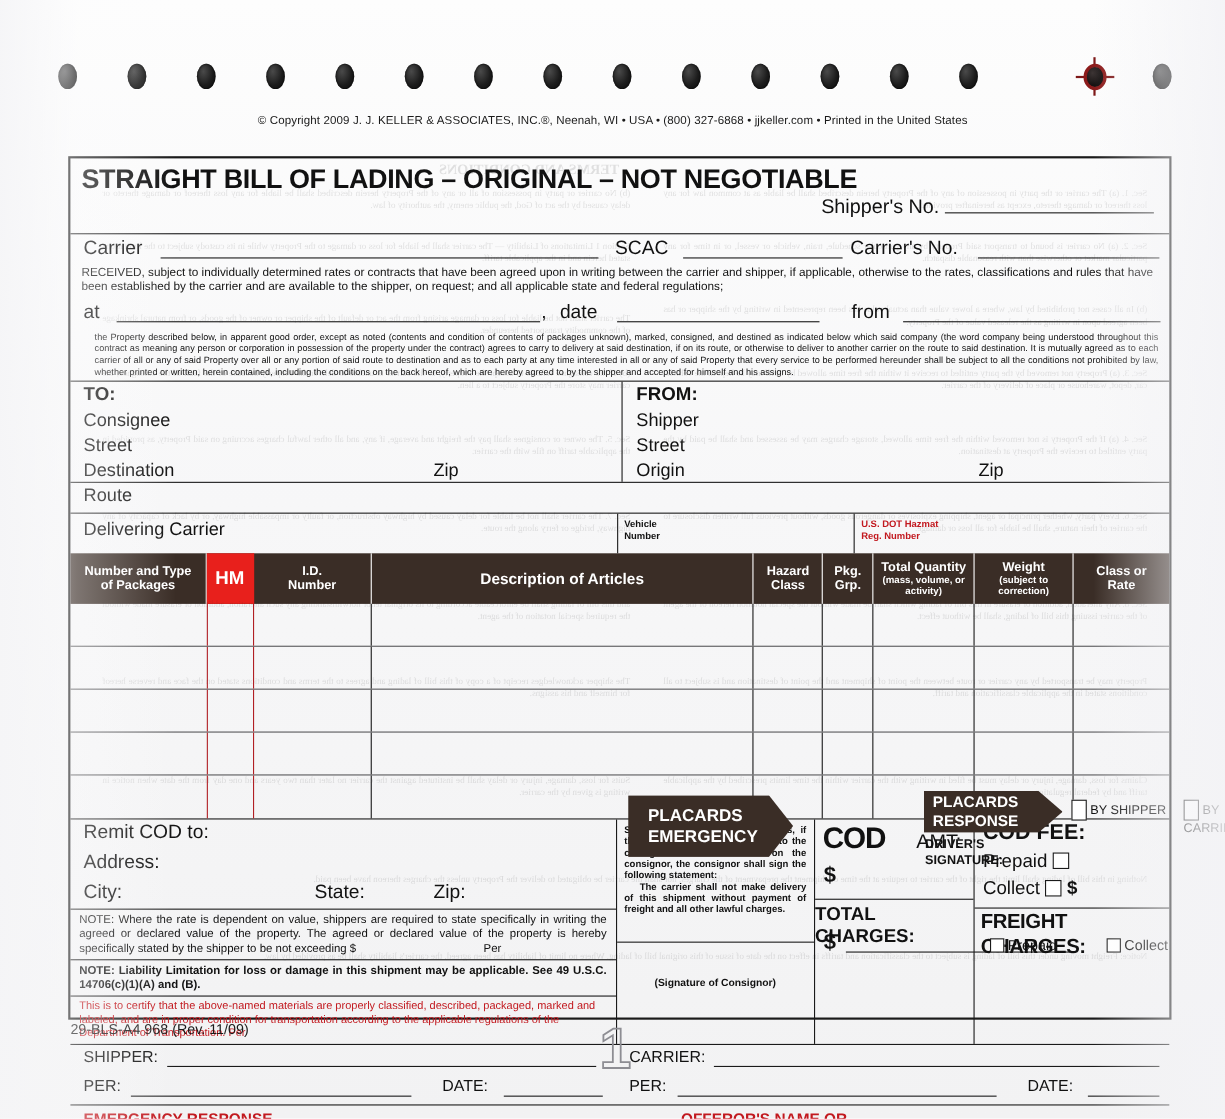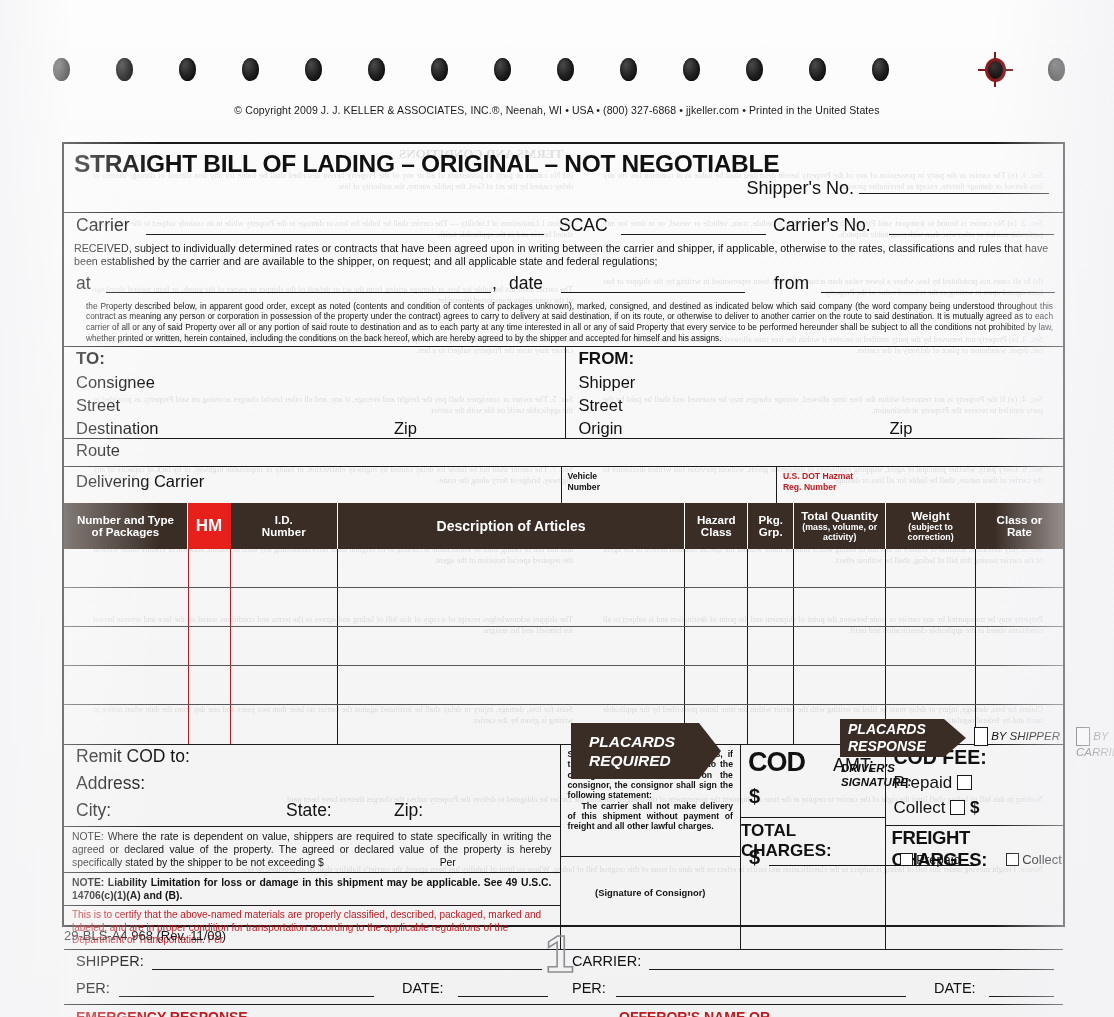--- a/index.html
+++ b/index.html
@@ -459,26 +459,26 @@
             <span>Prepaid</span>
           </div>
           <div class="o2">
             <span class="cbsm"></span>
             <span>Collect</span>
           </div>
         </div>
       </div>
     </div>
 
-    <div style="position:absolute;left:500px;top:575px;width:500px;height:62px;font-style:italic;">
+    <div style="position:absolute;left:500px;top:575px;width:500px;height:62px;">
       <div class="banner" style="position:absolute;left:7px;top:4px;width:150px;height:56px;font-size:15.5px;line-height:19px;padding:9px 0 0 18px;box-sizing:border-box;">
         <div class="bg"></div>
         <div class="tx">
           <span>PLACARDS</span><br>
-          <span>REQUIRED</span>
+          <span>EMERGENCY</span>
         </div>
       </div>
       <div class="banner" style="position:absolute;left:276px;top:0px;width:126px;height:38px;font-size:14px;line-height:17px;padding:2px 0 0 8px;box-sizing:border-box;">
         <div class="bg"></div>
         <div class="tx">
           <span>PLACARDS</span><br>
           <span>RESPONSE</span>
         </div>
       </div>
       <div style="position:absolute;left:277px;top:42px;font-size:11.5px;font-weight:bold;line-height:14px;">

